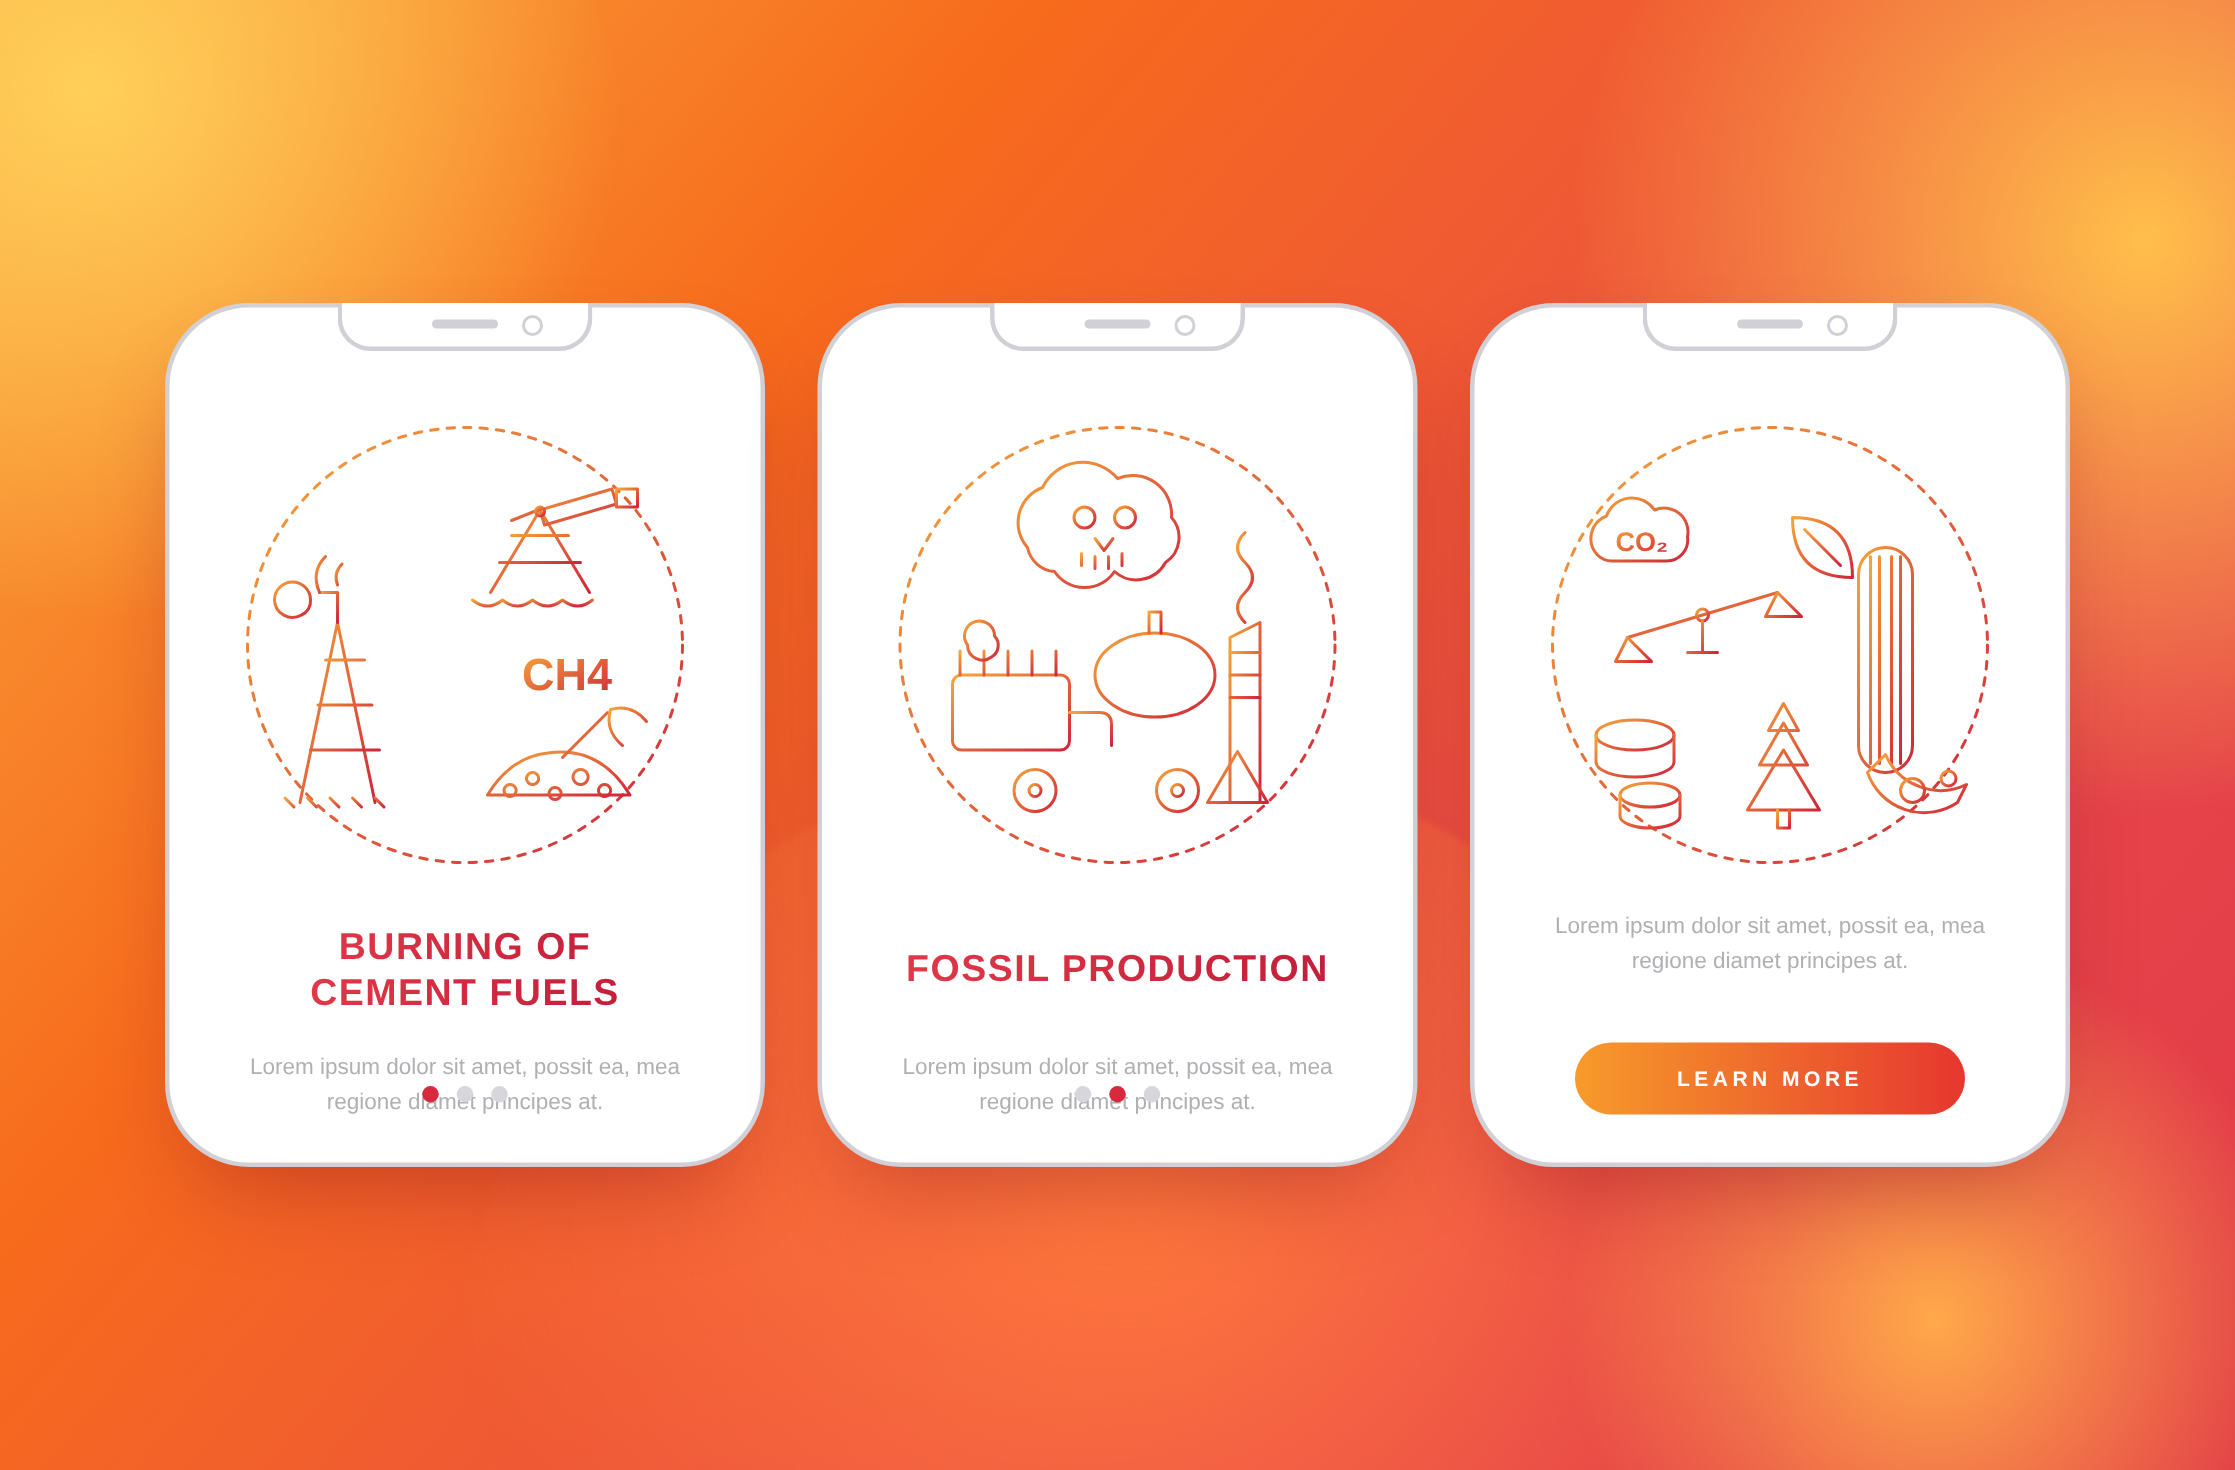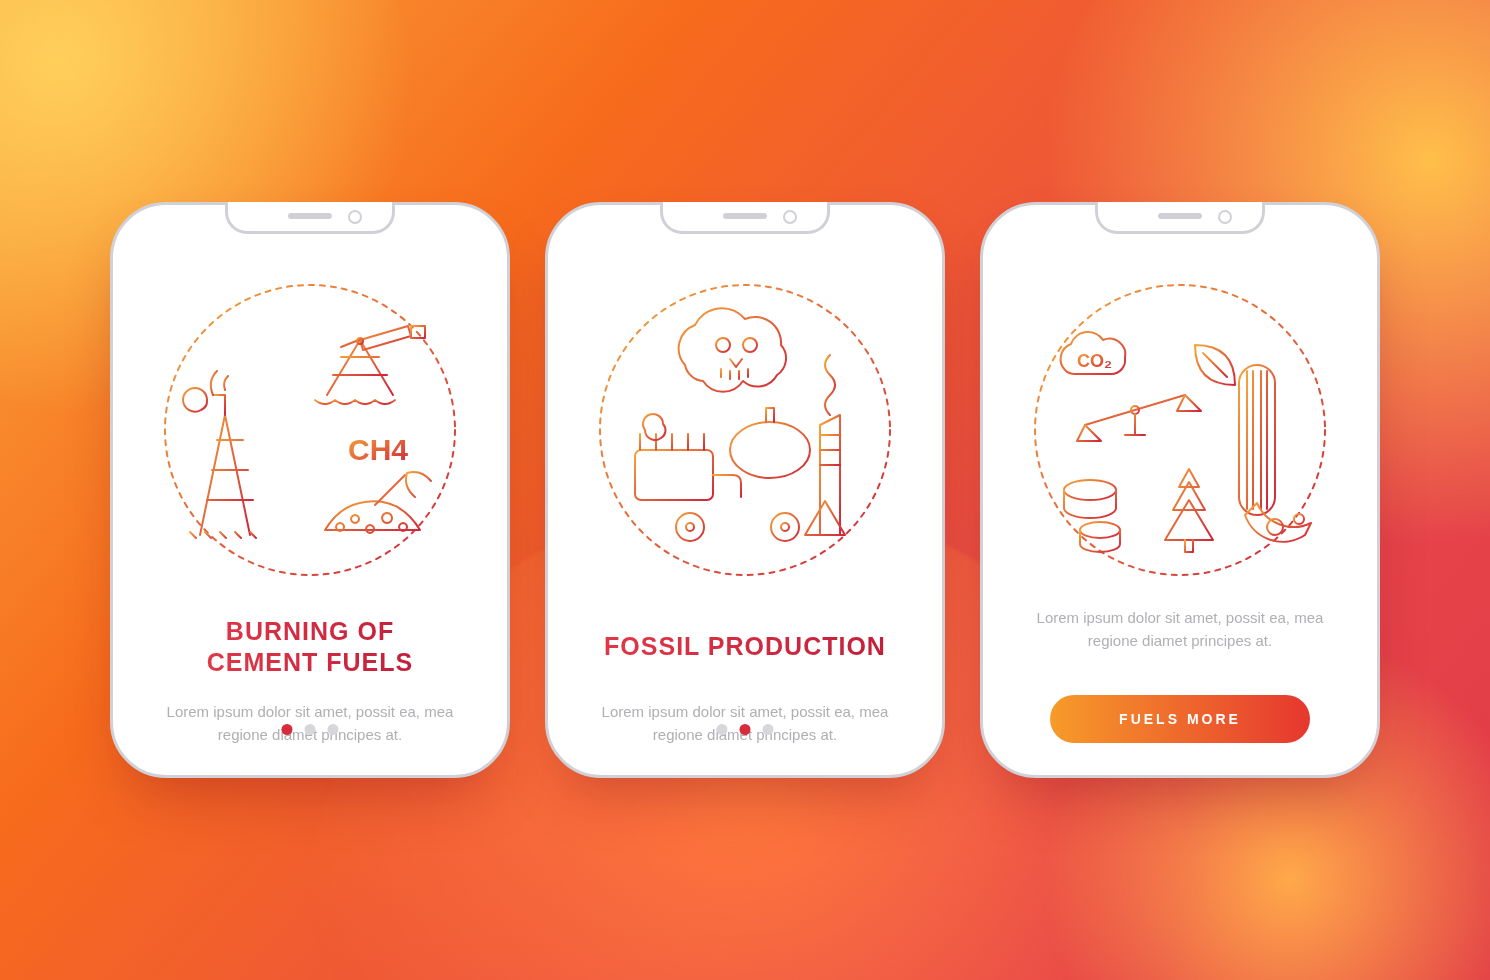--- a/index.html
+++ b/index.html
@@ -275,16 +275,16 @@
           <path d="M222 96 v138 M228 96 v138 M236 96 v138 M242 96 v138"></path>
           <path d="M220 240 a40 40 0 0 0 60 20 l6 -12 a40 40 0 0 1 -54 -20 z"></path>
           <circle cx="250" cy="252" r="8"></circle>
           <circle cx="274" cy="244" r="5"></circle>
         </g>
       </svg>
     </div>
 
     <p class="body">Lorem ipsum dolor sit amet, possit ea, mea regione diamet principes at.</p>
 
-    <button class="cta">FUELS MORE</button>
+    <button class="cta">LEARN MORE</button>
   </div>
 
 </div>
 
 </body></html>

